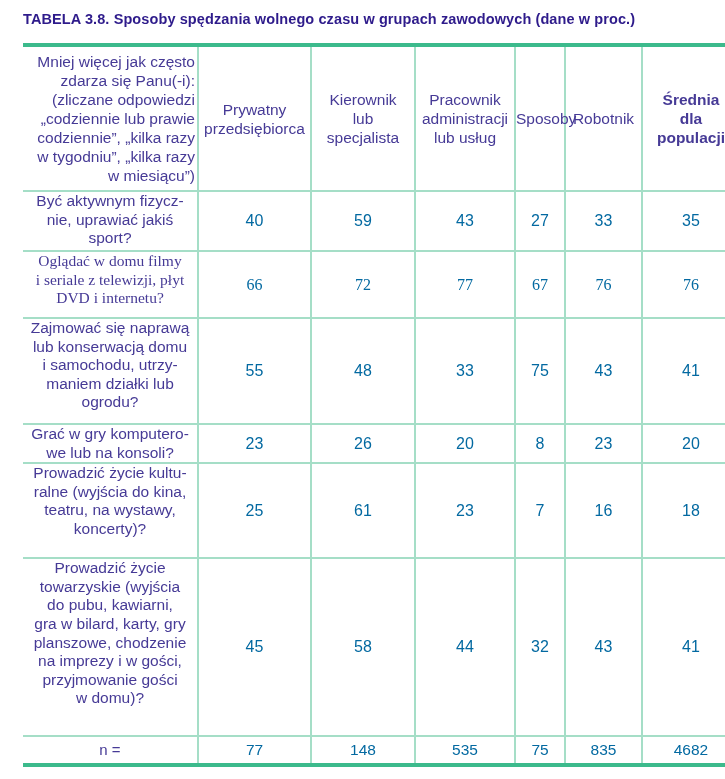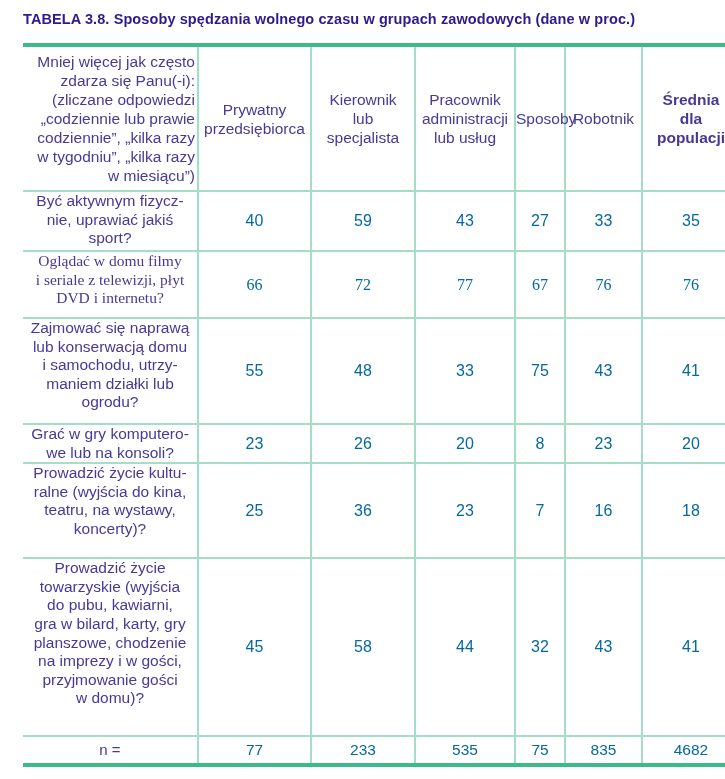--- a/index.html
+++ b/index.html
@@ -164,21 +164,21 @@
       <td class="val">23</td>
       <td class="val">20</td>
     </tr>
 
     <tr style="height:95px;">
       <td class="rowlabel">Prowadzić życie kultu-
 ralne (wyjścia do kina,
 teatru, na wystawy,
 koncerty)?</td>
       <td class="val">25</td>
-      <td class="val">36</td>
+      <td class="val">61</td>
       <td class="val">23</td>
       <td class="val">7</td>
       <td class="val">16</td>
       <td class="val">18</td>
     </tr>
 
     <tr style="height:178px;">
       <td class="rowlabel">Prowadzić życie
 towarzyskie (wyjścia
 do pubu, kawiarni,
@@ -191,21 +191,21 @@
       <td class="val">58</td>
       <td class="val">44</td>
       <td class="val">32</td>
       <td class="val">43</td>
       <td class="val">41</td>
     </tr>
 
     <tr class="nrow" style="height:29px;">
       <td class="rowlabel">n =</td>
       <td class="val">77</td>
-      <td class="val">233</td>
+      <td class="val">148</td>
       <td class="val">535</td>
       <td class="val">75</td>
       <td class="val">835</td>
       <td class="val">4682</td>
     </tr>
   </tbody>
     </table>
 
 </div>
 

